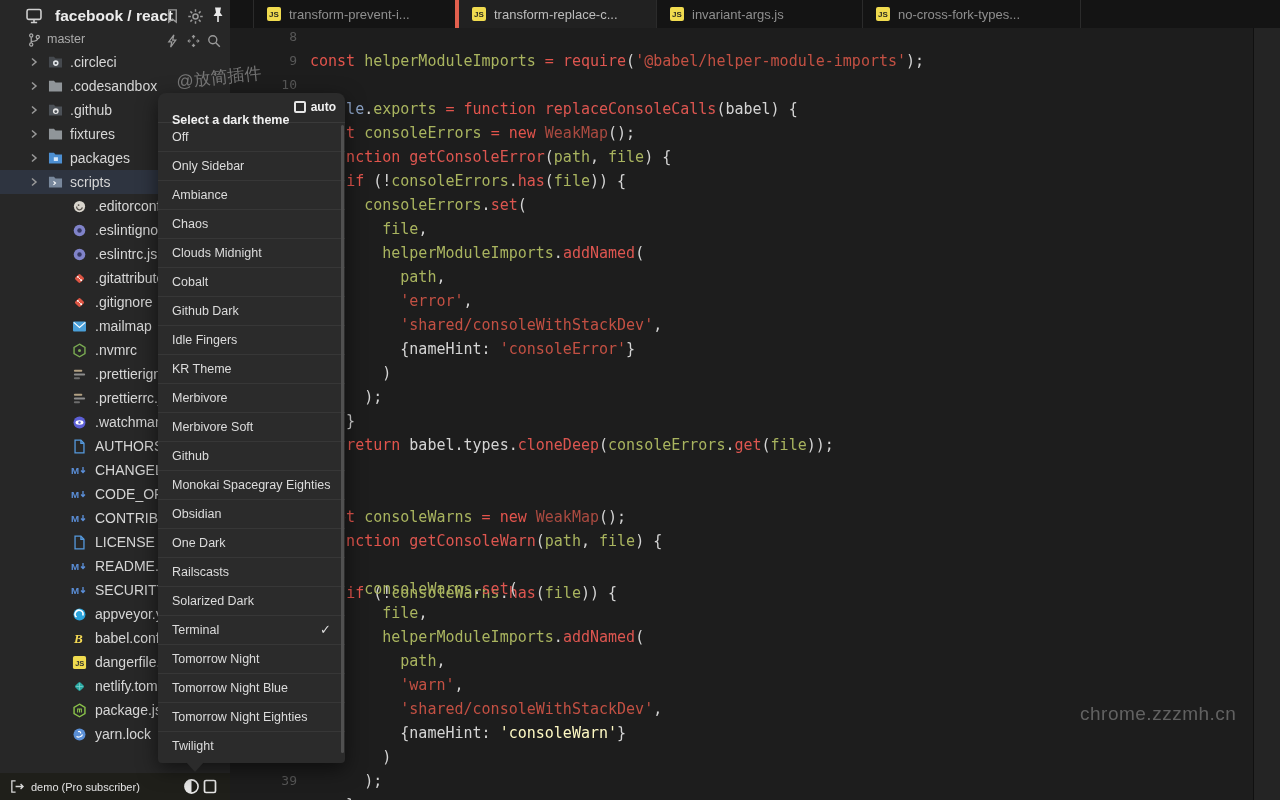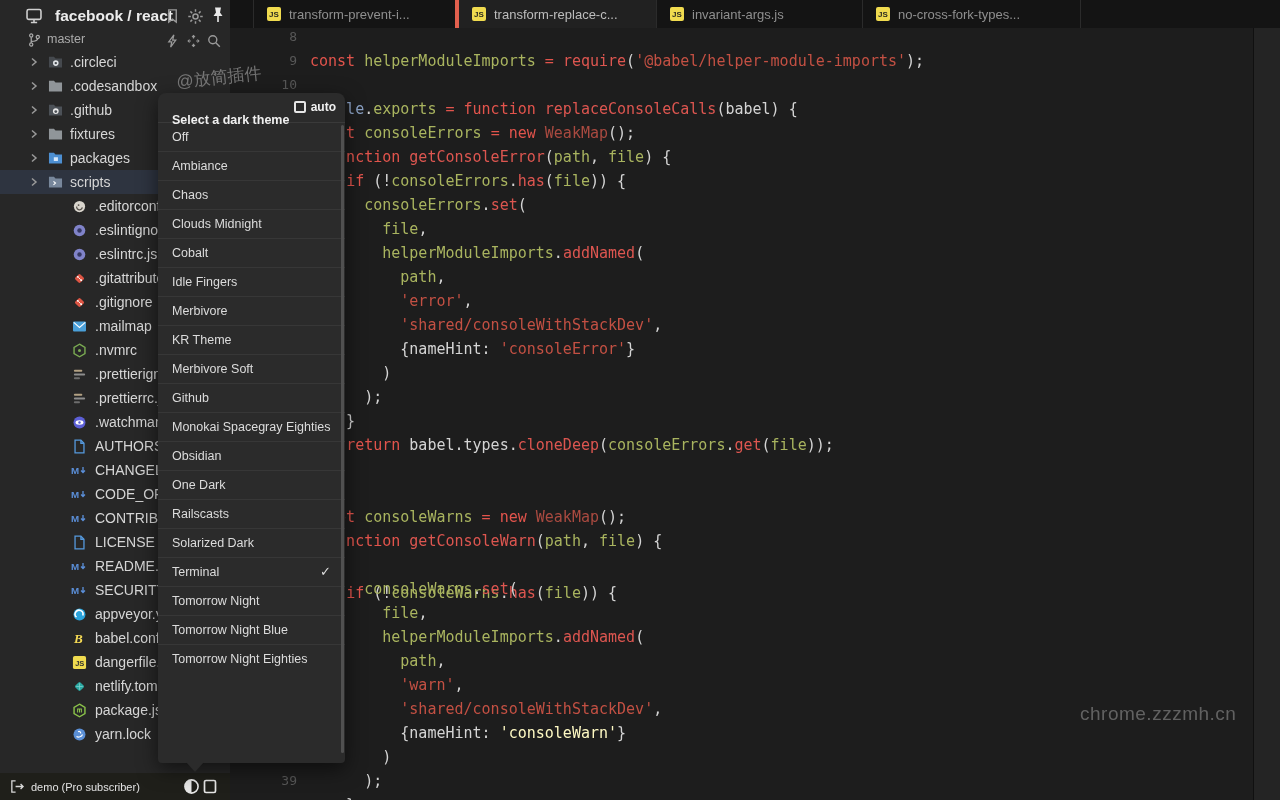--- a/index.html
+++ b/index.html
@@ -617,39 +617,45 @@
       <span id="auto-check">
         <span id="auto-box"></span>
         <span id="auto-label">auto</span>
       </span>
     </div>
     <div id="theme-items">
         <div class="theme-item">
           <span class="ti-label">Off</span>
         </div>
         <div class="theme-item">
+          <span class="ti-label">Only Sidebar</span>
+        </div>
+        <div class="theme-item">
           <span class="ti-label">Ambiance</span>
         </div>
         <div class="theme-item">
           <span class="ti-label">Chaos</span>
         </div>
         <div class="theme-item">
           <span class="ti-label">Clouds Midnight</span>
         </div>
         <div class="theme-item">
           <span class="ti-label">Cobalt</span>
         </div>
         <div class="theme-item">
+          <span class="ti-label">Github Dark</span>
+        </div>
+        <div class="theme-item">
           <span class="ti-label">Idle Fingers</span>
         </div>
         <div class="theme-item">
+          <span class="ti-label">KR Theme</span>
+        </div>
+        <div class="theme-item">
           <span class="ti-label">Merbivore</span>
-        </div>
-        <div class="theme-item">
-          <span class="ti-label">KR Theme</span>
         </div>
         <div class="theme-item">
           <span class="ti-label">Merbivore Soft</span>
         </div>
         <div class="theme-item">
           <span class="ti-label">Github</span>
         </div>
         <div class="theme-item">
           <span class="ti-label">Monokai Spacegray Eighties</span>
         </div>
@@ -670,19 +676,22 @@
           <span class="ti-check">✓</span>
         </div>
         <div class="theme-item">
           <span class="ti-label">Tomorrow Night</span>
         </div>
         <div class="theme-item">
           <span class="ti-label">Tomorrow Night Blue</span>
         </div>
         <div class="theme-item">
           <span class="ti-label">Tomorrow Night Eighties</span>
+        </div>
+        <div class="theme-item">
+          <span class="ti-label">Twilight</span>
         </div>
       </div>
     <div id="menu-scrollbar"></div>
   </div>
   <div id="menu-caret"></div>
 
 </div>
 
 </body></html>

